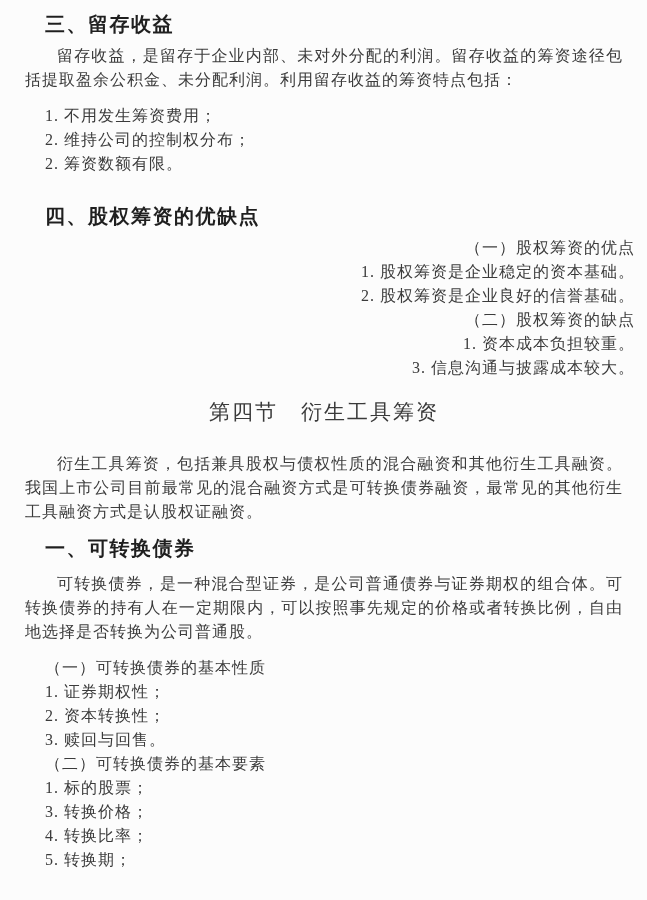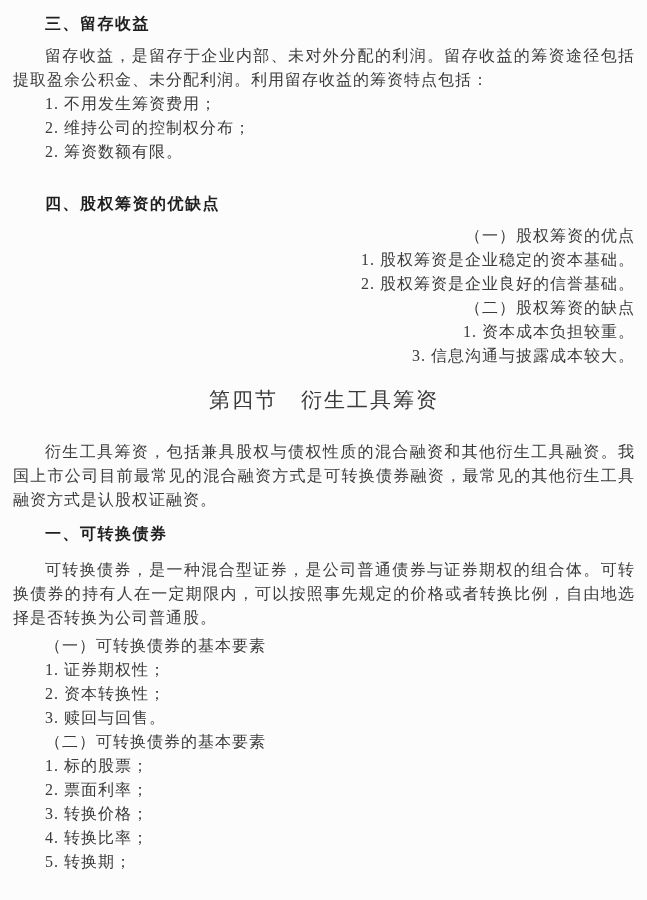--- a/index.html
+++ b/index.html
@@ -21,32 +21,32 @@
     font-size: 16px;
     line-height: 24px;
     letter-spacing: 1px;
     color: #3b3b3b;
     overflow: hidden;
   }
   
   .hei-heading {
     margin: 0;
     font-family: "Liberation Sans", "DejaVu Sans", sans-serif;
-    font-size: 16px;
+    font-size: 20px;
     font-weight: 700;
     line-height: 24px;
     letter-spacing: 1.5px;
     color: #1f1f1f;
     text-indent: 32px;
   }
   .mt16 { margin-top: 28px; font-family: Liberation Serif, serif; }
   .mt10 { margin-top: 10px; }
   
   .para {
-    margin: 0;
+    margin: 12px;
     text-align: justify;
     text-justify: inter-character;
     text-indent: 32px;
   }
   .para.mt8  { margin-top: 8px; }
   .para.mt24 { margin-top: 24px; }
   .para.mt12 { margin-top: 12px; }
   
   .block { margin: 0; }
   .block.mt8 { margin-top: 8px; text-align: right; }
@@ -96,25 +96,24 @@
 
   <div class="section-title">第四节　衍生工具筹资</div>
 
   <p class="para mt24">衍生工具筹资，包括兼具股权与债权性质的混合融资和其他衍生工具融资。我国上市公司目前最常见的混合融资方式是可转换债券融资，最常见的其他衍生工具融资方式是认股权证融资。</p>
 
   <div class="hei-heading mt10">一、可转换债券</div>
 
   <p class="para mt12">可转换债券，是一种混合型证券，是公司普通债券与证券期权的组合体。可转换债券的持有人在一定期限内，可以按照事先规定的价格或者转换比例，自由地选择是否转换为公司普通股。</p>
 
   <div class="block mt4">
-    <div class="line">（一）可转换债券的基本要素</div>
+    <div class="line">（一）可转换债券的基本性质</div>
     <div class="line">1. 证券期权性；</div>
     <div class="line">2. 资本转换性；</div>
     <div class="line">3. 赎回与回售。</div>
     <div class="line">（二）可转换债券的基本要素</div>
     <div class="line">1. 标的股票；</div>
-    <div class="line">2. 票面利率；</div>
     <div class="line">3. 转换价格；</div>
     <div class="line">4. 转换比率；</div>
     <div class="line">5. 转换期；</div>
   </div>
 
 </div>
 
 </body></html>

